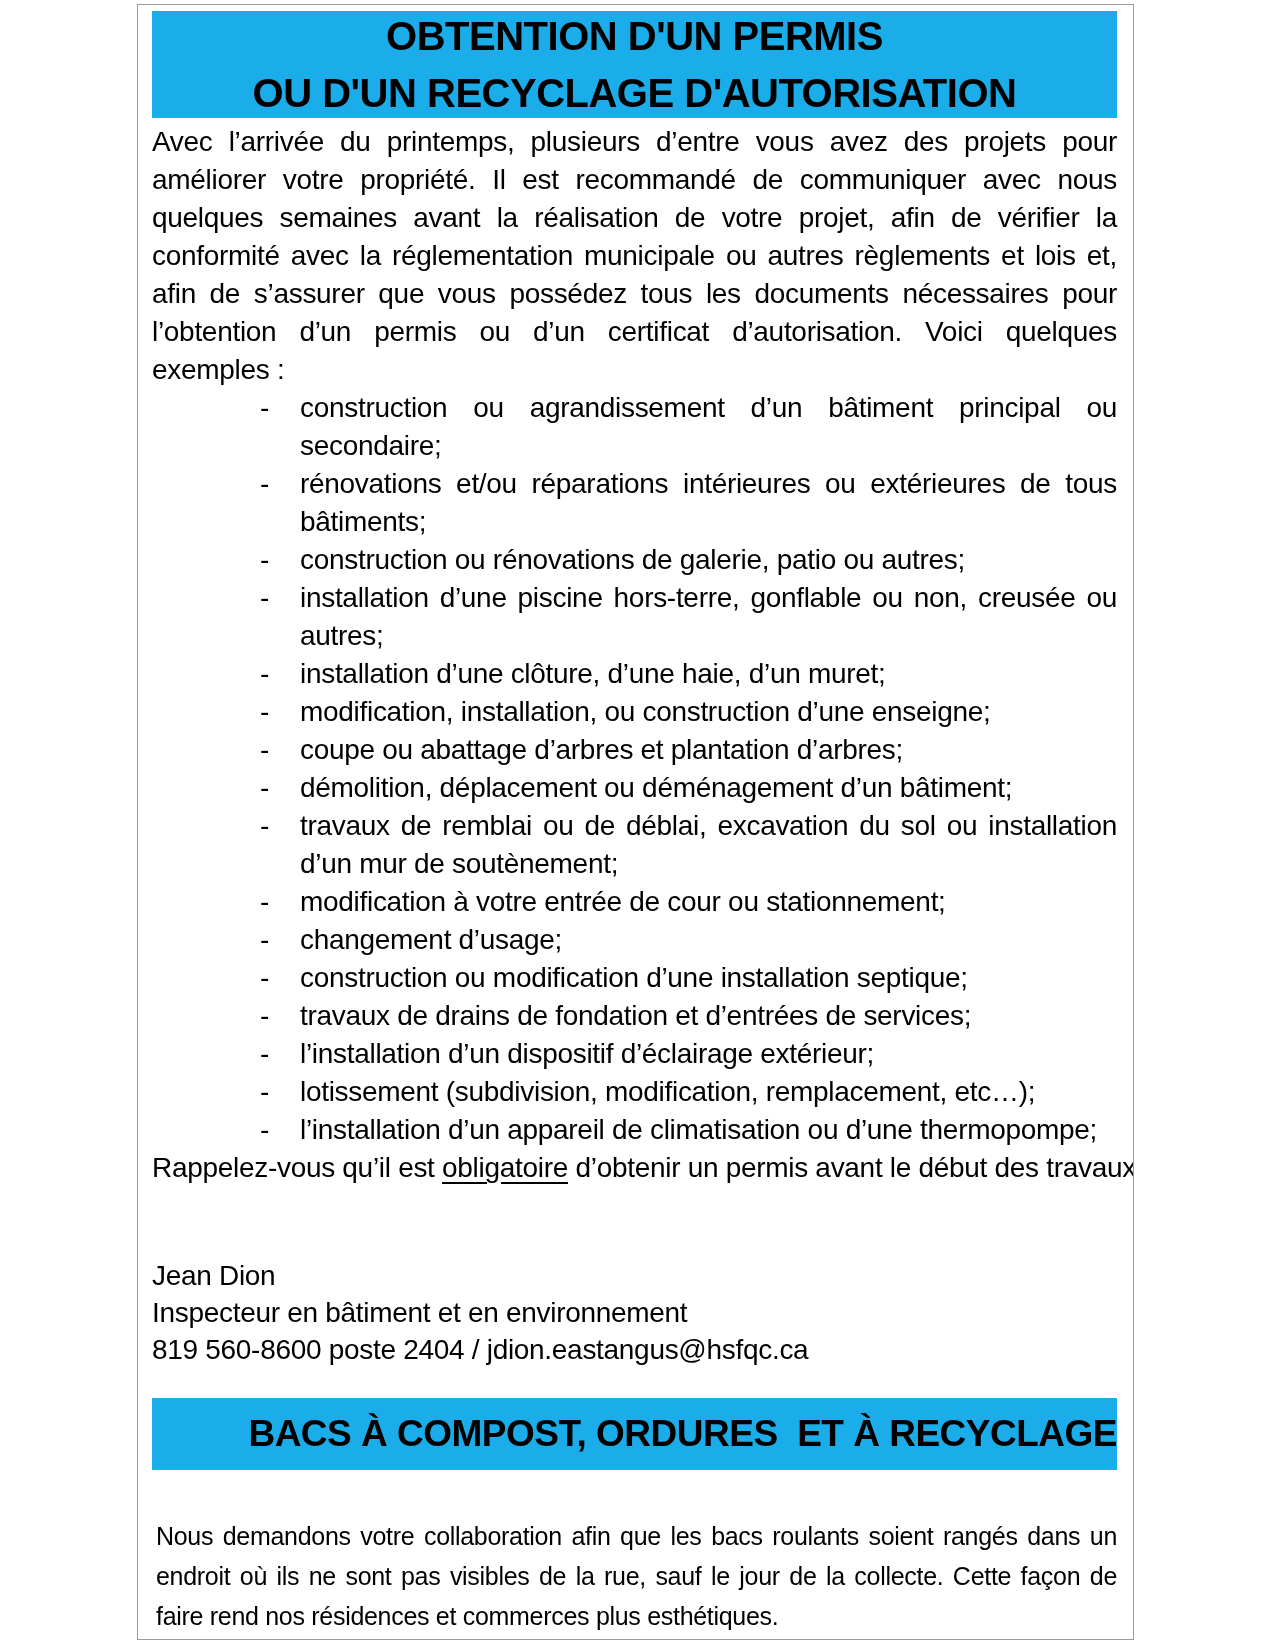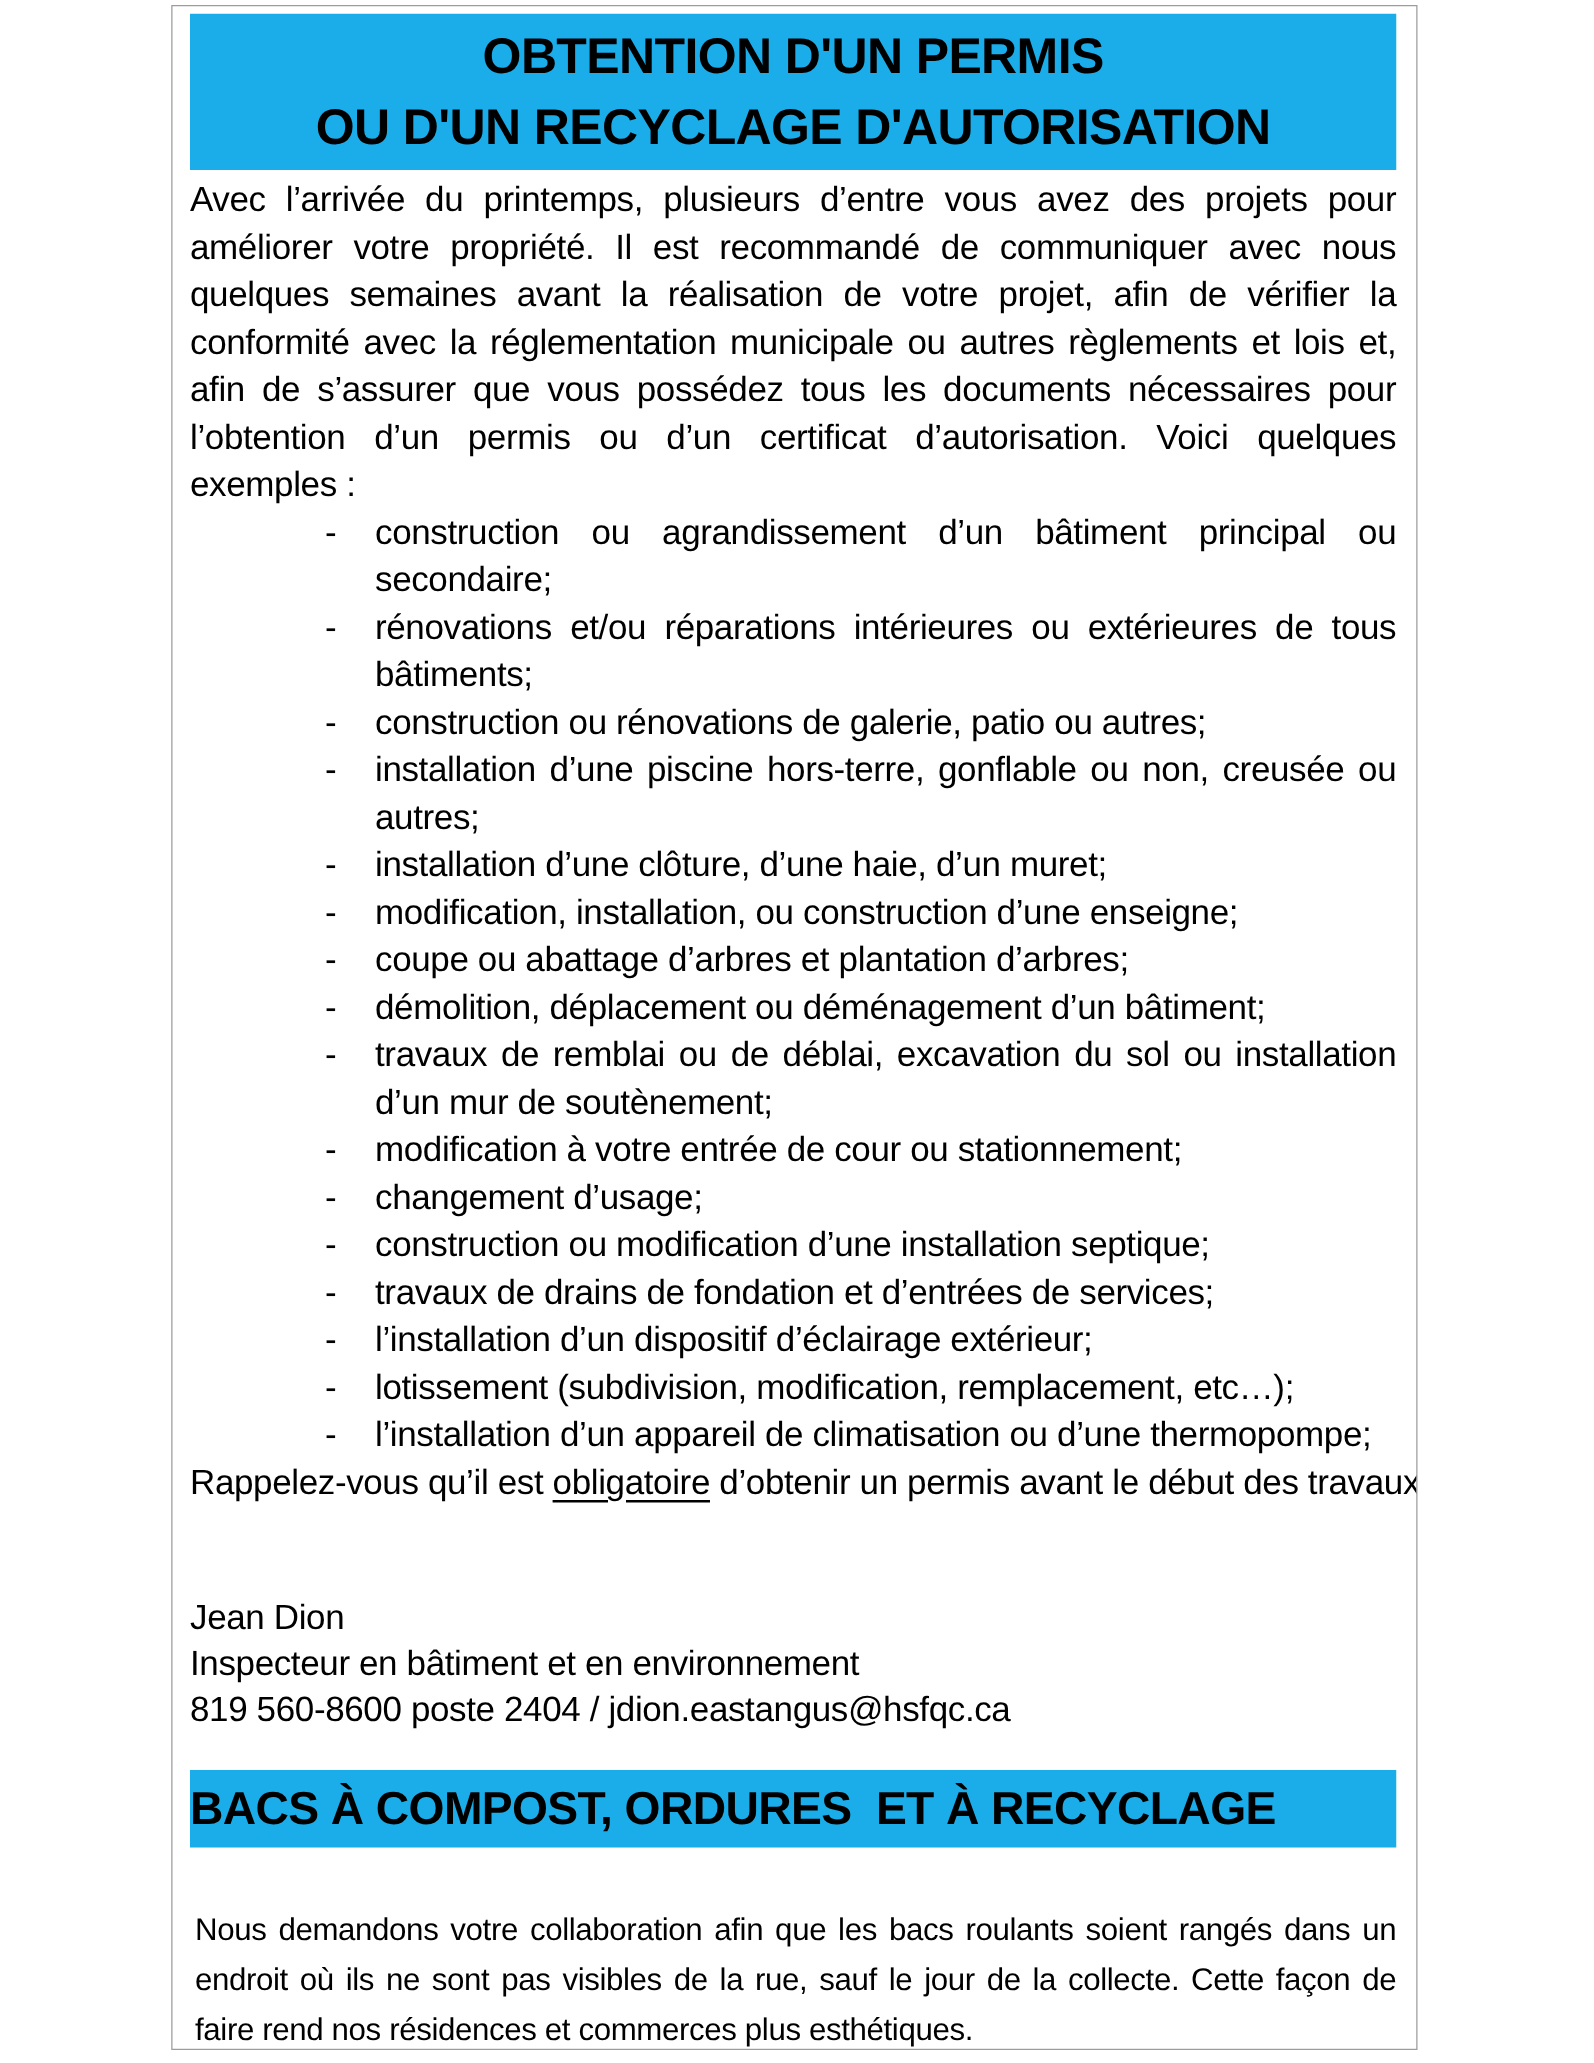--- a/index.html
+++ b/index.html
@@ -24,21 +24,21 @@
     height: 1636px;
     box-sizing: border-box;
     border: 1px solid #9c9c9c;
     background: #ffffff;
     padding: 0 16px 0 14px;
     overflow: hidden;
   }
   .banner-1 {
     background: #1bade9;
     margin-top: 6px;
-    height: 125px;
+    height: 107px;
     display: flex;
     flex-direction: column;
     align-items: center;
     justify-content: center;
   }
   .banner-title {
     font-size: 40px;
     font-weight: bold;
     line-height: 57px;
     text-align: center;
@@ -78,24 +78,24 @@
     text-decoration: underline;
     text-underline-offset: 5px;
   }
   .contact {
     margin-top: 70px;
     line-height: 37px;
   }
   .banner-2 {
     background: #1bade9;
     margin-top: 30px;
-    height: 62px;
+    height: 72px;
     display: flex;
     align-items: center;
-    justify-content: flex-start;
+    justify-content: flex-end;
   }
   .banner-title-small {
     font-size: 37px;
     font-weight: bold;
     letter-spacing: -0.5px;
     white-space: pre;
   }
   .bins-paragraph {
     margin: 46px 0 0 4px;
     font-size: 25px;

